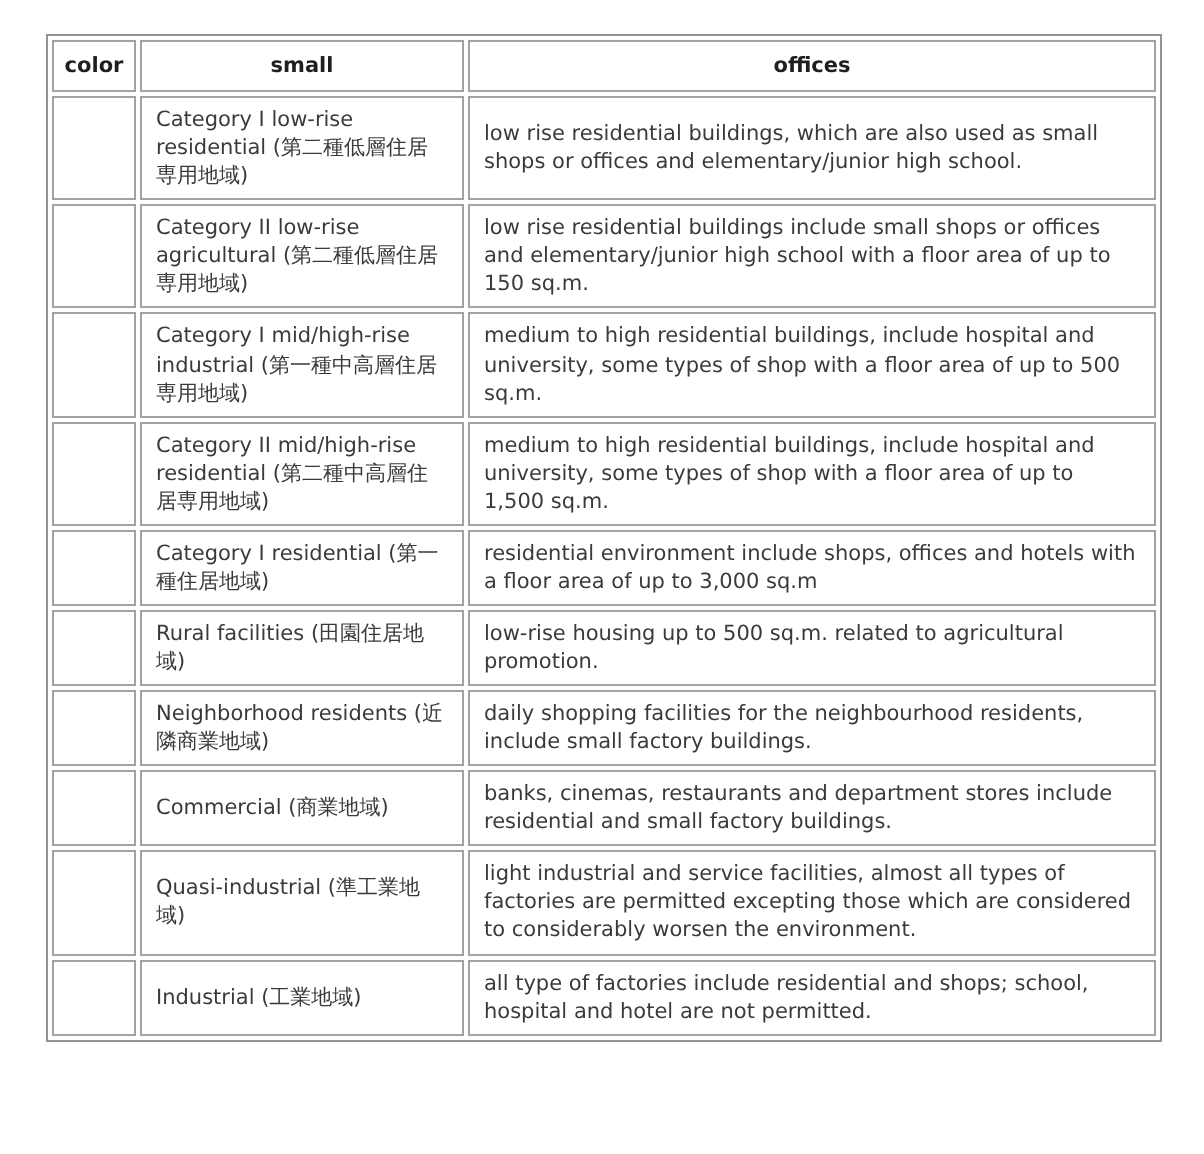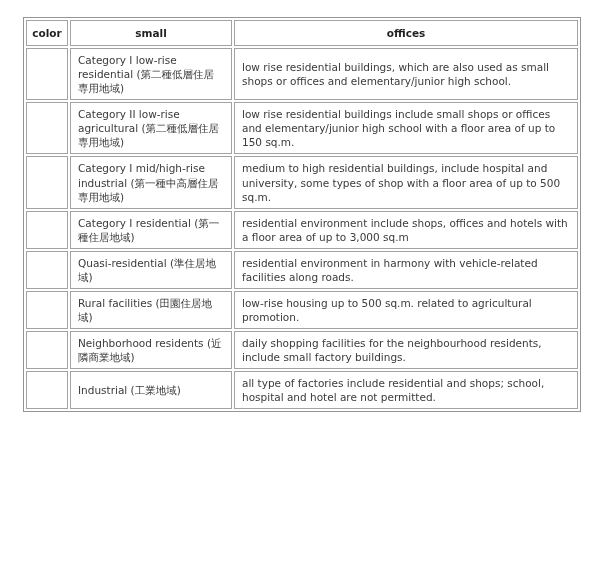--- a/index.html
+++ b/index.html
@@ -78,38 +78,48 @@
           <td class="zone-cell">Category II low-rise agricultural (第二種低層住居専用地域)</td>
           <td class="detail-cell">low rise residential buildings include small shops or offices and elementary/junior high school with a floor area of up to 150 sq.m.</td>
         </tr>
         <tr>
           <td class="color-cell"></td>
           <td class="zone-cell">Category I mid/high-rise industrial (第一種中高層住居専用地域)</td>
           <td class="detail-cell">medium to high residential buildings, include hospital and university, some types of shop with a floor area of up to 500 sq.m.</td>
         </tr>
         <tr>
           <td class="color-cell"></td>
-          <td class="zone-cell">Category I residential (第一種住居地域)</td>
-          <td class="detail-cell">residential environment include shops, offices and hotels with a floor area of up to 3,000 sq.m</td>
+          <td class="zone-cell">Category II mid/high-rise residential (第二種中高層住居専用地域)</td>
+          <td class="detail-cell">medium to high residential buildings, include hospital and university, some types of shop with a floor area of up to 1,500 sq.m.</td>
         </tr>
         <tr>
           <td class="color-cell"></td>
-          <td class="zone-cell">Quasi-residential (準住居地域)</td>
-          <td class="detail-cell">residential environment in harmony with vehicle-related facilities along roads.</td>
+          <td class="zone-cell">Category I residential (第一種住居地域)</td>
+          <td class="detail-cell">residential environment include shops, offices and hotels with a floor area of up to 3,000 sq.m</td>
         </tr>
         <tr>
           <td class="color-cell"></td>
           <td class="zone-cell">Rural facilities (田園住居地域)</td>
           <td class="detail-cell">low-rise housing up to 500 sq.m. related to agricultural promotion.</td>
         </tr>
         <tr>
           <td class="color-cell"></td>
           <td class="zone-cell">Neighborhood residents (近隣商業地域)</td>
           <td class="detail-cell">daily shopping facilities for the neighbourhood residents, include small factory buildings.</td>
         </tr>
         <tr>
           <td class="color-cell"></td>
+          <td class="zone-cell">Commercial (商業地域)</td>
+          <td class="detail-cell">banks, cinemas, restaurants and department stores include residential and small factory buildings.</td>
+        </tr>
+        <tr>
+          <td class="color-cell"></td>
+          <td class="zone-cell">Quasi-industrial (準工業地域)</td>
+          <td class="detail-cell">light industrial and service facilities, almost all types of factories are permitted excepting those which are considered to considerably worsen the environment.</td>
+        </tr>
+        <tr>
+          <td class="color-cell"></td>
           <td class="zone-cell">Industrial (工業地域)</td>
           <td class="detail-cell">all type of factories include residential and shops; school, hospital and hotel are not permitted.</td>
         </tr>
       </tbody>
   </table>
 </div>
 
 </body></html>

